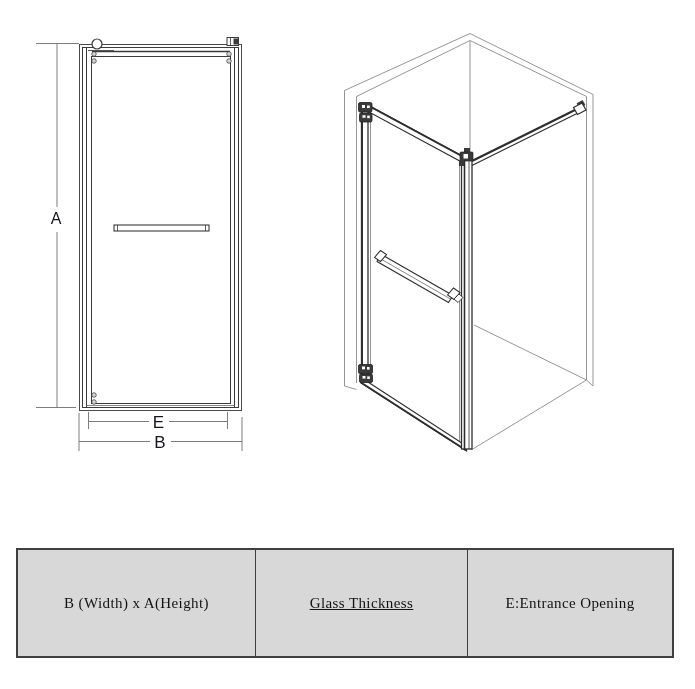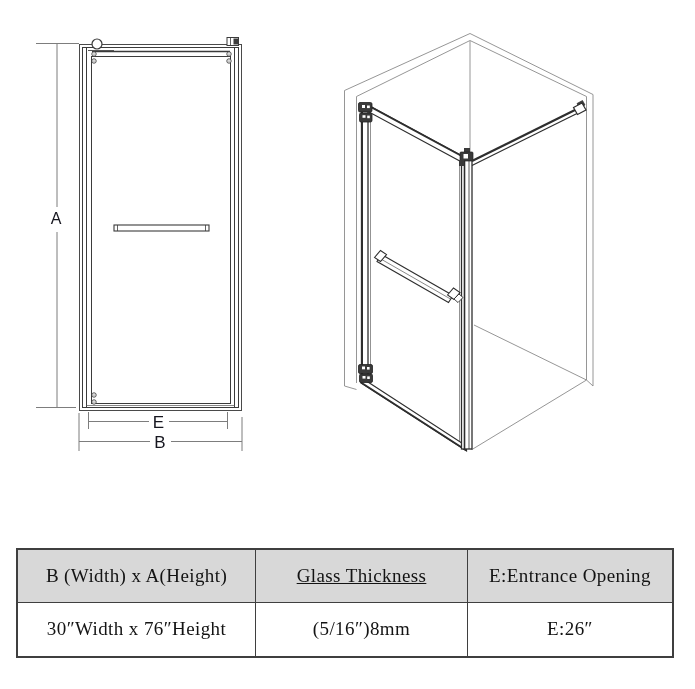--- a/index.html
+++ b/index.html
@@ -14,21 +14,21 @@
   .dim-label{
     font-family:"Liberation Sans","DejaVu Sans",sans-serif;
     fill:#16161f;
   }
   #spec-table{
     position:absolute;left:16px;top:548px;
     width:652px;height:110px;
     border-collapse:collapse;
     table-layout:fixed;
     font-family:"Liberation Serif","DejaVu Serif",serif;
-    font-size:19px;color:#131313;
+    font-size:15px;color:#131313;
     letter-spacing:0.4px;
   }
   #spec-table td{
     border:1px solid #3f3f3f;
     text-align:center;vertical-align:middle;
     padding:0;
   }
   #spec-table{border:2px solid #3f3f3f;}
   #spec-table .hdr td{background:#d8d8d8;}
   #spec-table .hdr{height:36px;}
@@ -206,21 +206,16 @@
   </g>
 </svg>
 
 <table id="spec-table">
   <tbody>
     <tr class="hdr">
       <td class="c1">B (Width) x A(Height)</td>
       <td class="c2">Glass Thickness</td>
       <td class="c3">E:Entrance Opening</td>
     </tr>
-    <tr class="r1">
-      <td>30″Width x 76″Height</td>
-      <td>(5/16″)8mm</td>
-      <td>E:26″</td>
-    </tr>
   </tbody>
 </table>
 
 </div>
 
 </body></html>

